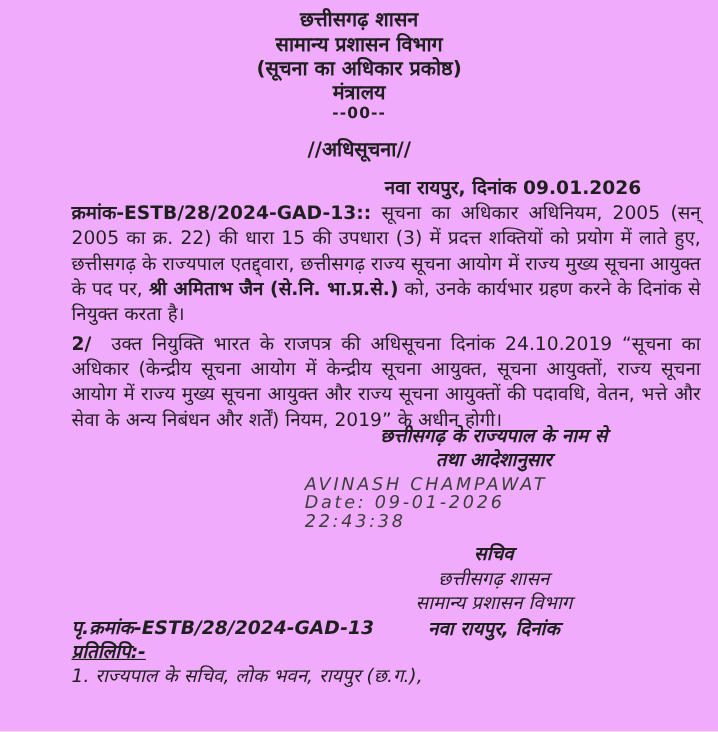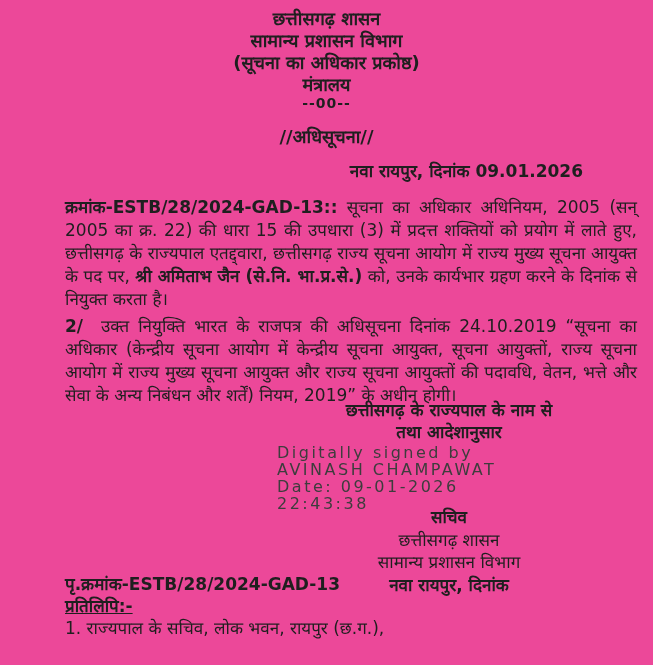--- a/index.html
+++ b/index.html
@@ -4,21 +4,21 @@
 <style>
   html, body {
     margin: 0;
     padding: 0;
     background: #ffffff;
   }
   .page {
     position: relative;
     width: 653px;
     height: 665px;
-    background: #ec4899;
+    background: #f0abfc;
     color: #1f1f1f;
     font-family: "DejaVu Sans", sans-serif;
     overflow: hidden;
     box-sizing: border-box;
     padding-top: 8px;
   }
   .center { text-align: center; }
   .hdr-line {
     font-size: 18px;
     line-height: 22px;
@@ -44,31 +44,32 @@
     line-height: 23px;
     font-weight: bold;
   }
   .para {
     padding-left: 65px;
     padding-right: 16px;
     font-size: 17px;
     line-height: 23px;
     text-align: justify;
   }
-  .para-1 { margin-top: 13px; }
+  .para-1 { }
   .para-2 { margin-top: 4px; }
   .b { font-weight: bold; }
   .tab-gap {
     display: inline-block;
     width: 18px;
   }
   .bottom-section {
     position: relative;
     margin-top: -8px;
     height: 234px;
+    font-style: italic;
   }
   .on-behalf {
     position: absolute;
     left: 328px;
     top: 0;
     width: 242px;
     text-align: center;
     font-size: 17px;
     line-height: 22px;
     font-weight: bold;
@@ -128,21 +129,20 @@
   </div>
 
   <div class="bottom-section">
 
     <div class="on-behalf">
       <div>छत्तीसगढ़ के राज्यपाल के नाम से</div>
       <div>तथा आदेशानुसार</div>
     </div>
 
     <div class="digital-sig">
-      <div>Digitally signed by</div>
       <div>AVINASH CHAMPAWAT</div>
       <div>Date: 09-01-2026</div>
       <div>22:43:38</div>
     </div>
 
     <div class="secretary-col">
       <div class="b">सचिव</div>
       <div>छत्तीसगढ़ शासन</div>
       <div>सामान्य प्रशासन विभाग</div>
       <div class="b">नवा रायपुर, दिनांक</div>

